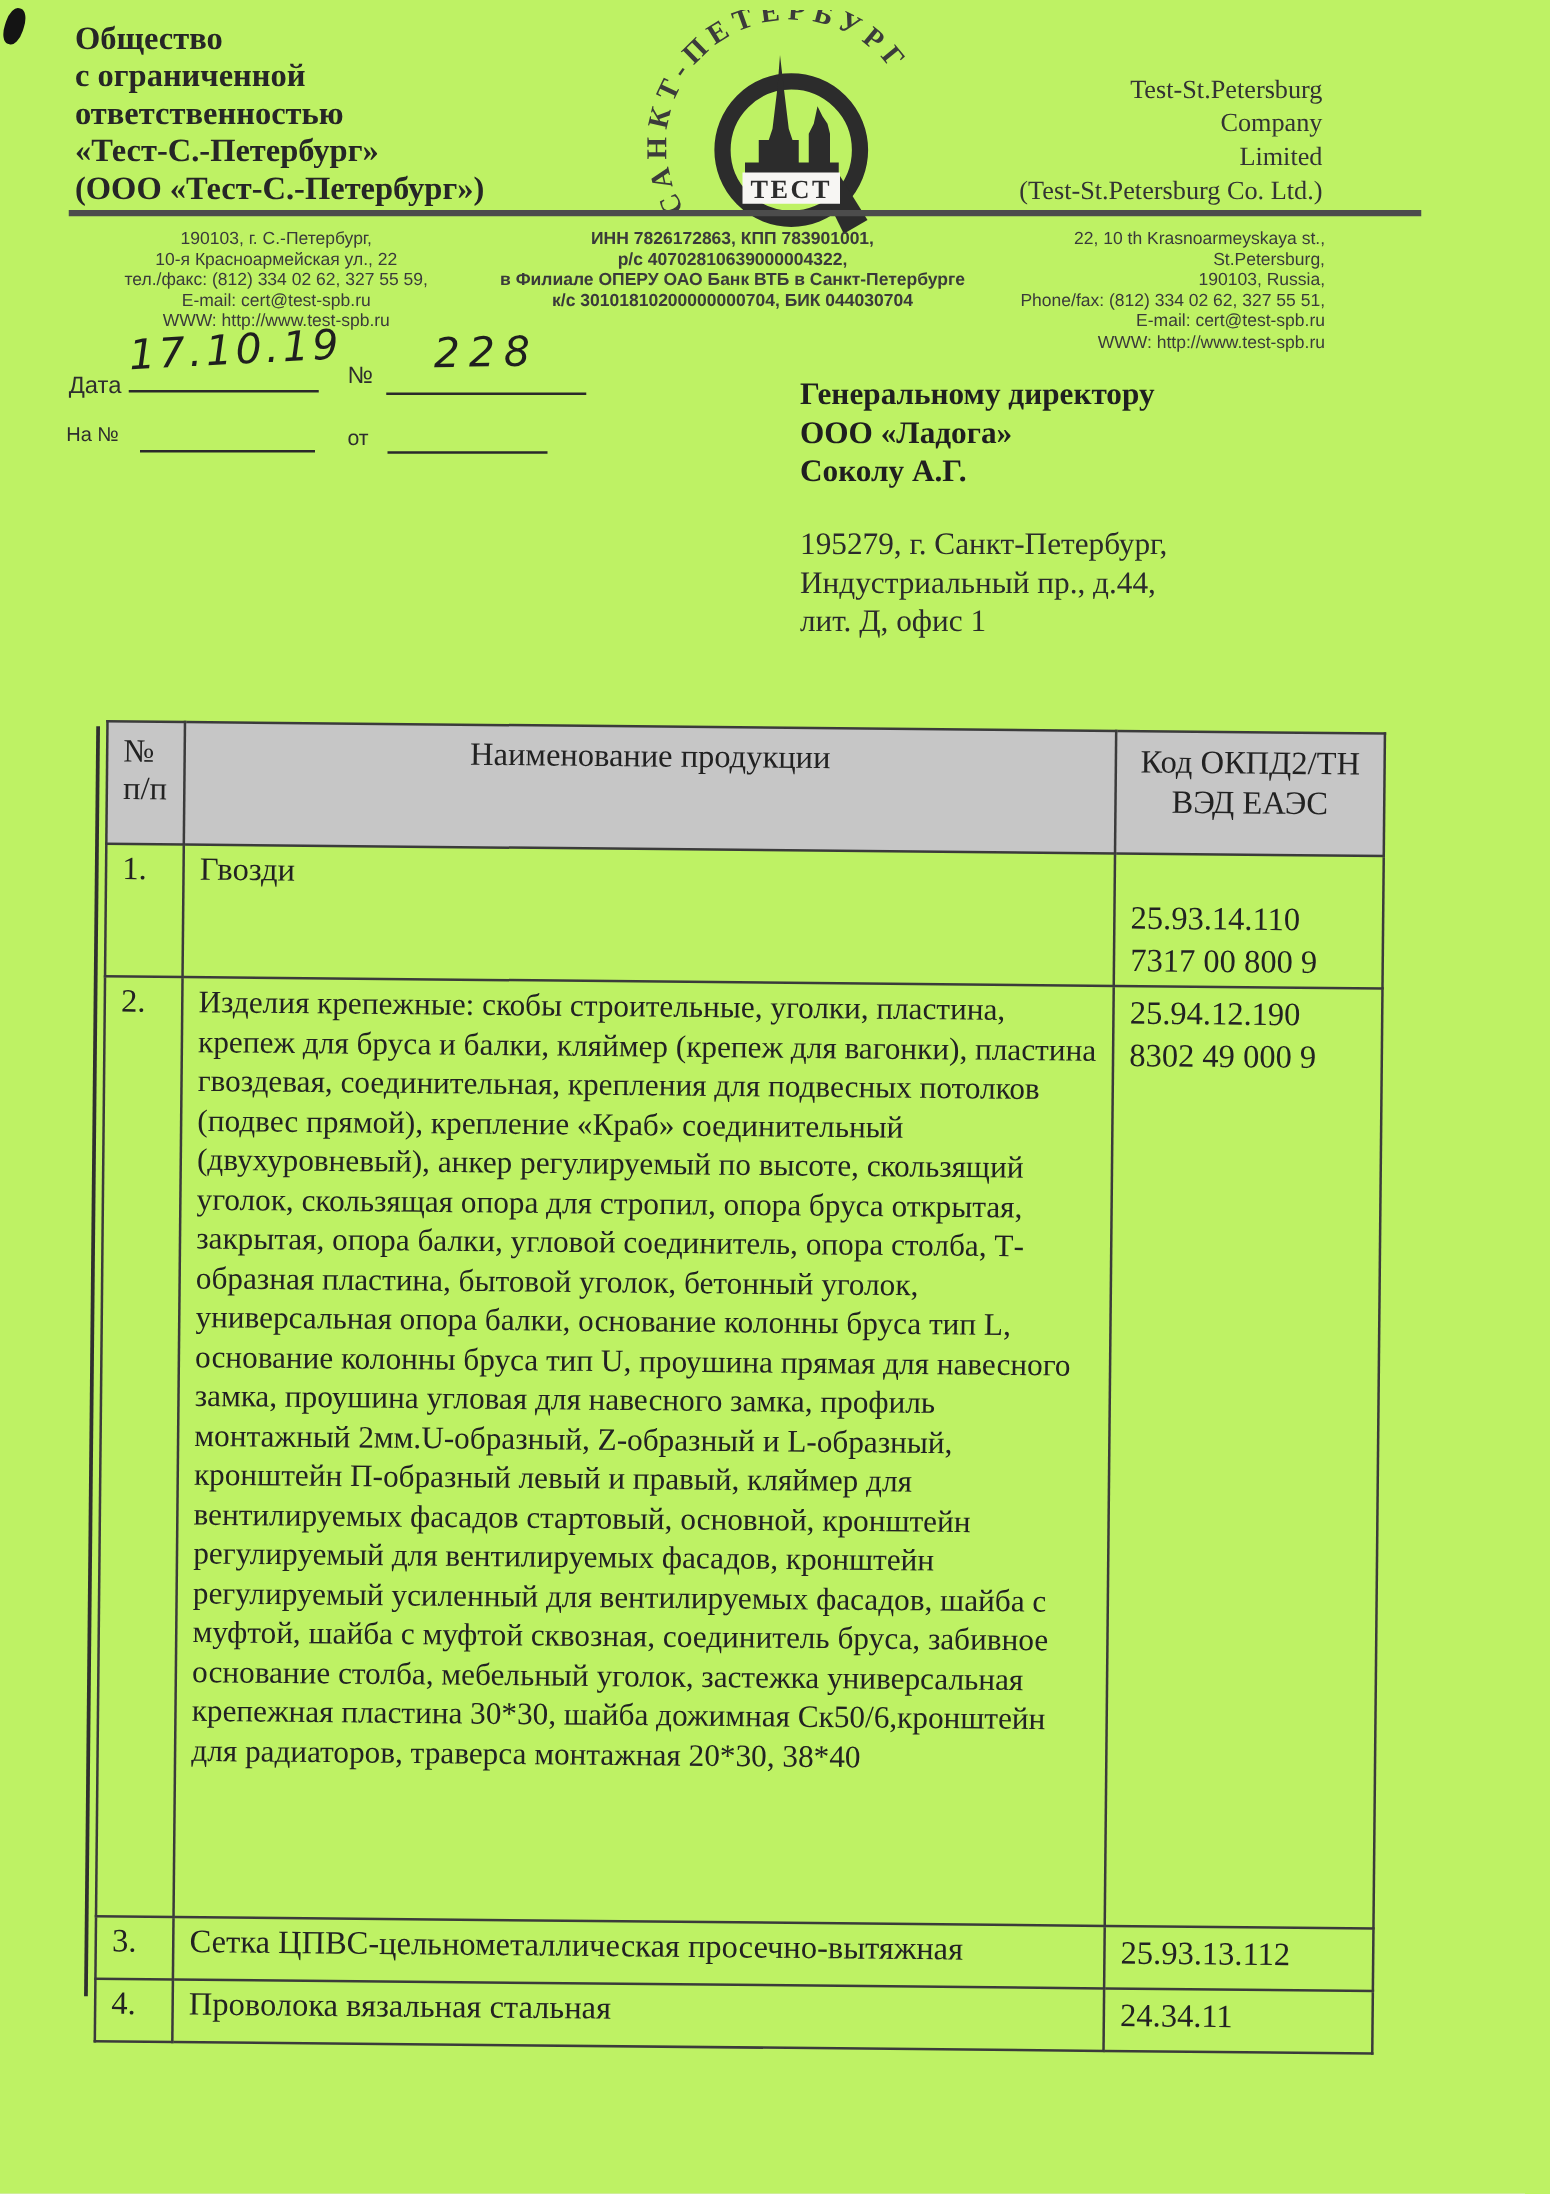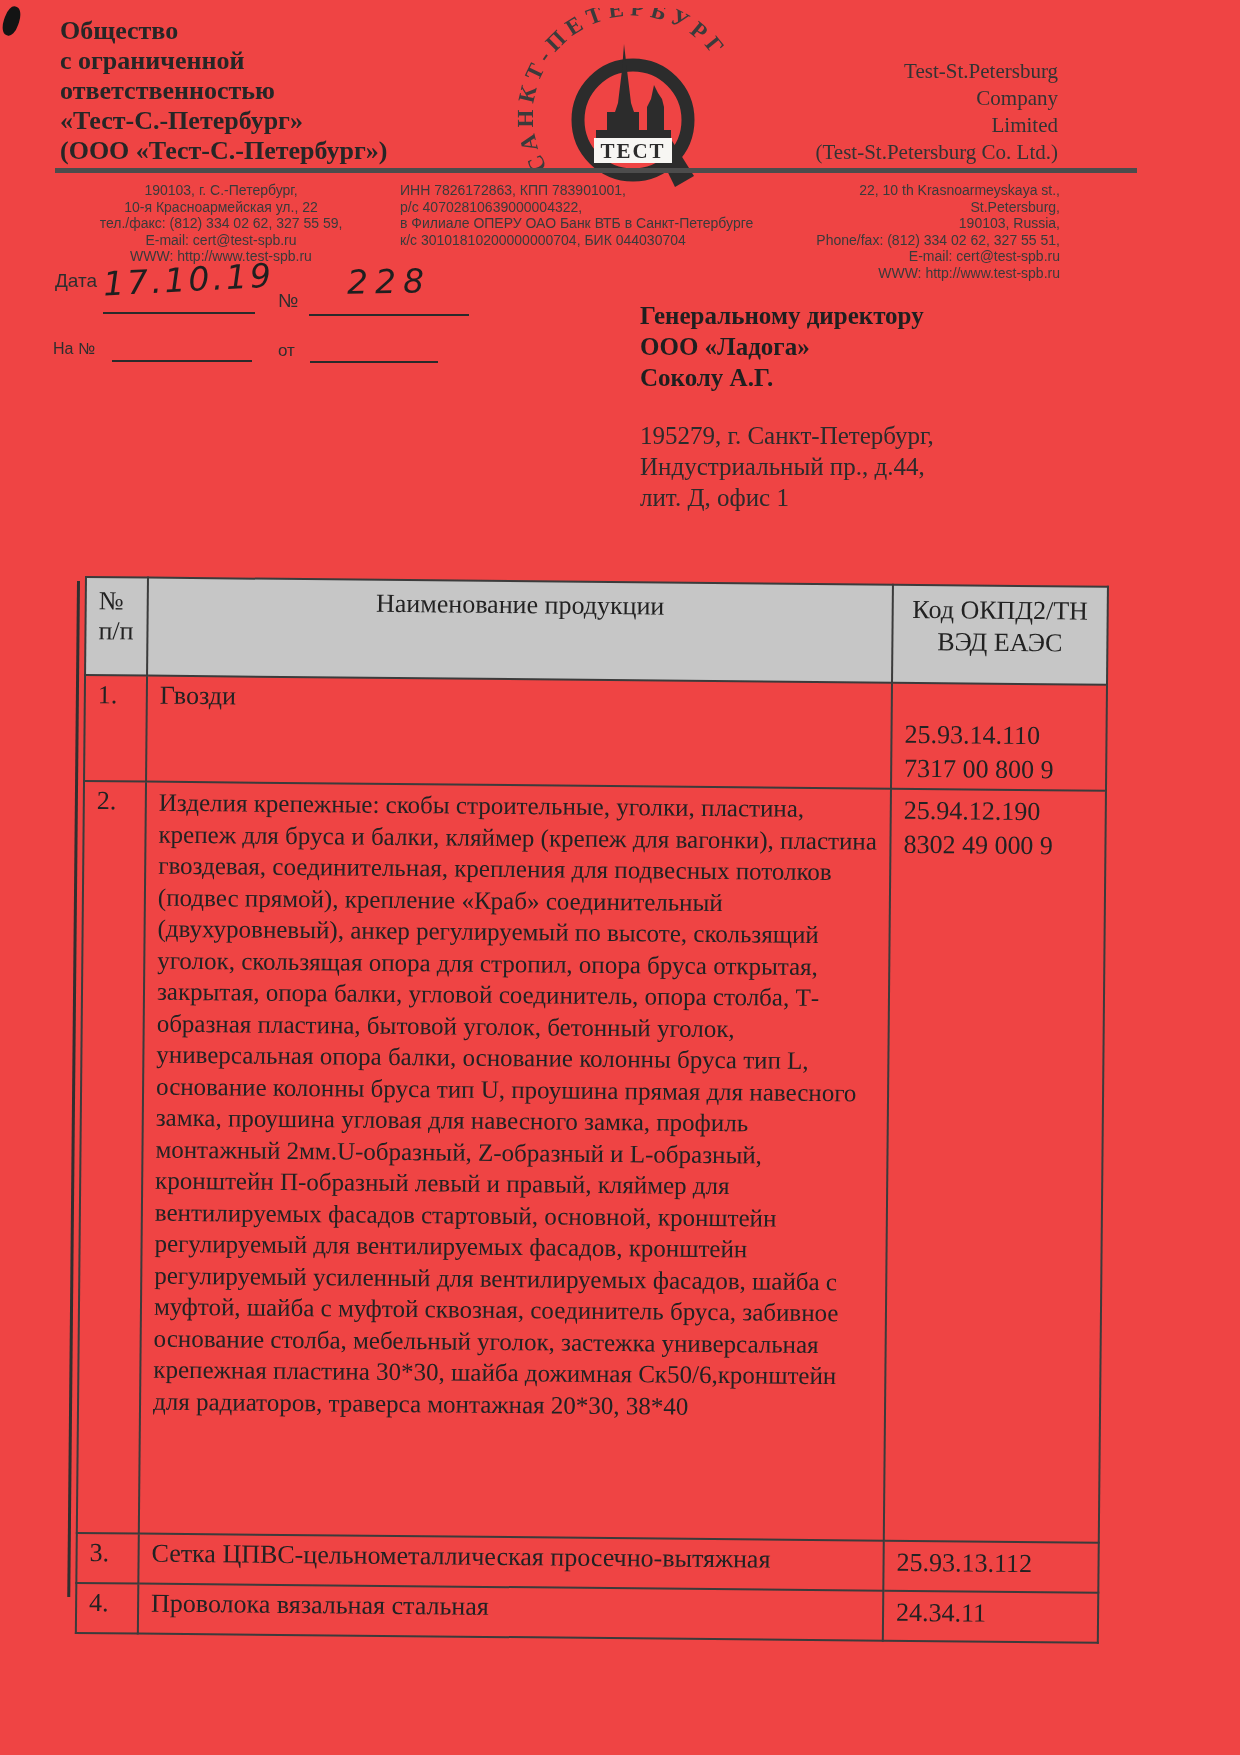--- a/index.html
+++ b/index.html
@@ -1,34 +1,34 @@
 <!DOCTYPE html>
 <html lang="ru"><head>
 <meta charset="utf-8">
 <style>
   html,body{margin:0;padding:0;background:#e8e8e6;}
   #page{
     position:relative;width:1240px;height:1755px;margin:0 auto;
-    background:#ef4444;overflow:hidden;
+    background:#bef264;overflow:hidden;
     font-family:"Liberation Serif",serif;color:#2b2b2b;
   }
   .pre{white-space:pre-line;}
   .sans{font-family:"Liberation Sans",sans-serif;}
   .abs{position:absolute;}
 
   
   .company-ru{left:60px;top:16px;width:420px;font-size:26px;font-weight:bold;line-height:30px;color:#262626;}
   .company-en{right:182px;top:58px;width:420px;font-size:21px;font-weight:normal;line-height:27px;text-align:right;color:#333;}
   .logo-wrap{left:508px;top:8px;width:250px;height:186px;}
   .header-rule{left:55px;top:168px;width:1082px;height:5px;background:#4c4c4c;}
 
   
   .contacts{top:182px;font-size:14px;line-height:16.5px;color:#3a3a3a;}
   .contacts-left{left:56px;width:330px;text-align:center;}
-  .contacts-center{left:400px;width:420px;}
+  .contacts-center{left:376px;width:420px;text-align:center;font-weight:bold;}
   .contacts-right{left:770px;width:290px;text-align:right;}
 
   
   .ref-label{font-size:19px;color:#2e2e2e;}
   .uline{border-bottom:2px solid #2a2a2a;display:inline-block;}
   .handwrite{
     font-family:"DejaVu Sans",sans-serif;font-style:italic;font-size:33px;
     color:#1f1f1f;letter-spacing:3px;display:inline-block;transform:rotate(-3deg);
   }
 
@@ -106,21 +106,21 @@
   <div class="abs sans contacts contacts-center pre">ИНН 7826172863, КПП 783901001,
 р/с 40702810639000004322,
 в Филиале ОПЕРУ ОАО Банк ВТБ в Санкт-Петербурге
 к/с 30101810200000000704, БИК 044030704</div>
   <div class="abs sans contacts contacts-right pre">22,  10 th Krasnoarmeyskaya  st.,  St.Petersburg,
 190103, Russia,
 Phone/fax:  (812)  334 02 62, 327 55 51,
 E-mail: cert@test-spb.ru
 WWW:  http://www.test-spb.ru</div>
 
-  <div class="abs sans ref-label" style="left:55px;top:270px;text-align:right;">Дата</div>
+  <div class="abs sans ref-label" style="left:55px;top:298px;text-align:right;">Дата</div>
   <div class="abs uline" style="left:103px;top:260px;width:152px;height:52px;text-align:center;"><span class="handwrite">17.10.19</span></div>
   <div class="abs sans ref-label" style="left:278px;top:290px;">№</div>
   <div class="abs uline" style="left:309px;top:262px;width:160px;height:52px;text-align:center;"><span class="handwrite" style="letter-spacing:7px;transform:rotate(-1deg);">228</span></div>
 
   <div class="abs sans ref-label" style="left:53px;top:340px;font-size:16px;">На №</div>
   <div class="abs uline" style="left:112px;top:336px;width:140px;height:24px;"></div>
   <div class="abs sans ref-label" style="left:278px;top:341px;font-size:17px;">от</div>
   <div class="abs uline" style="left:310px;top:337px;width:128px;height:24px;"></div>
 
   <div class="abs recipient-bold pre">Генеральному директору

